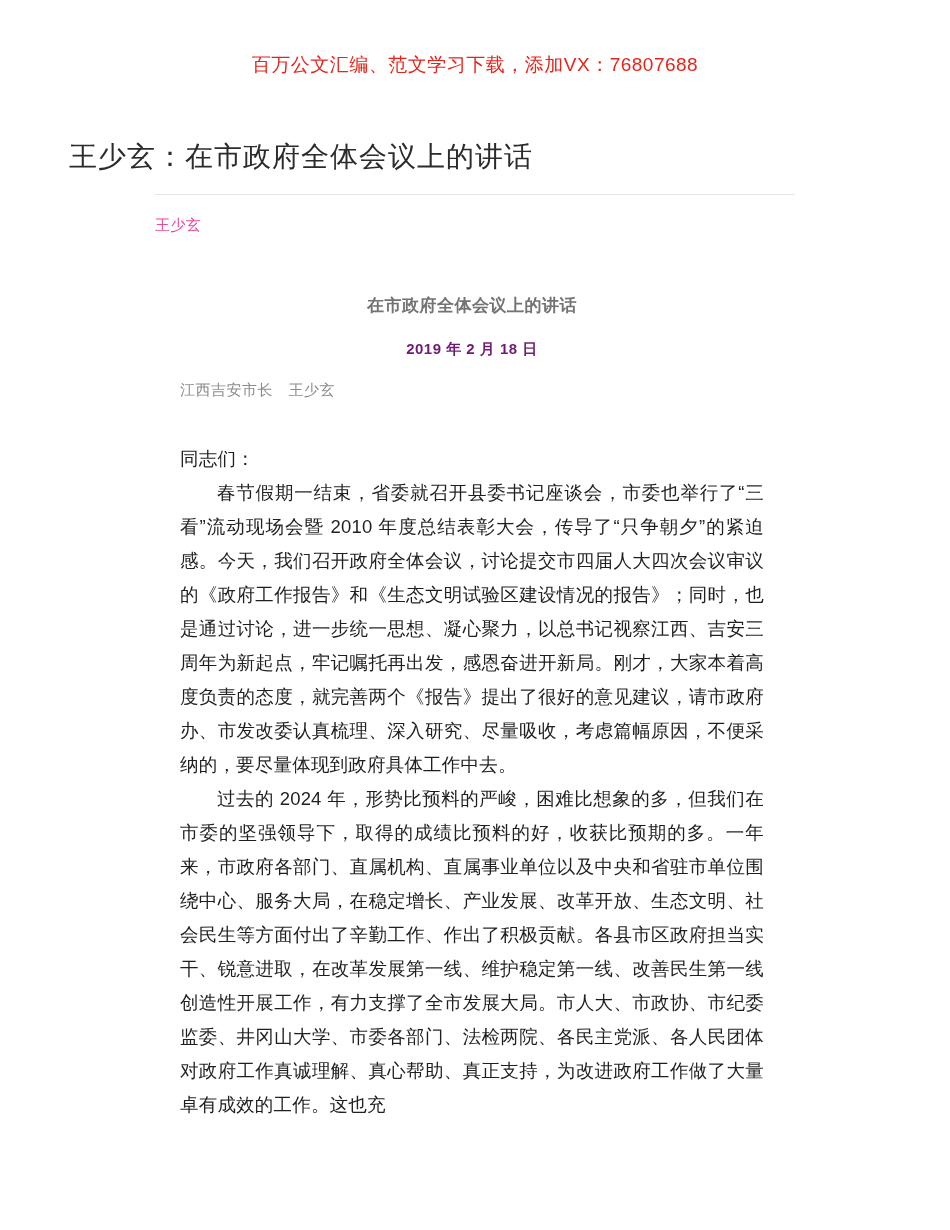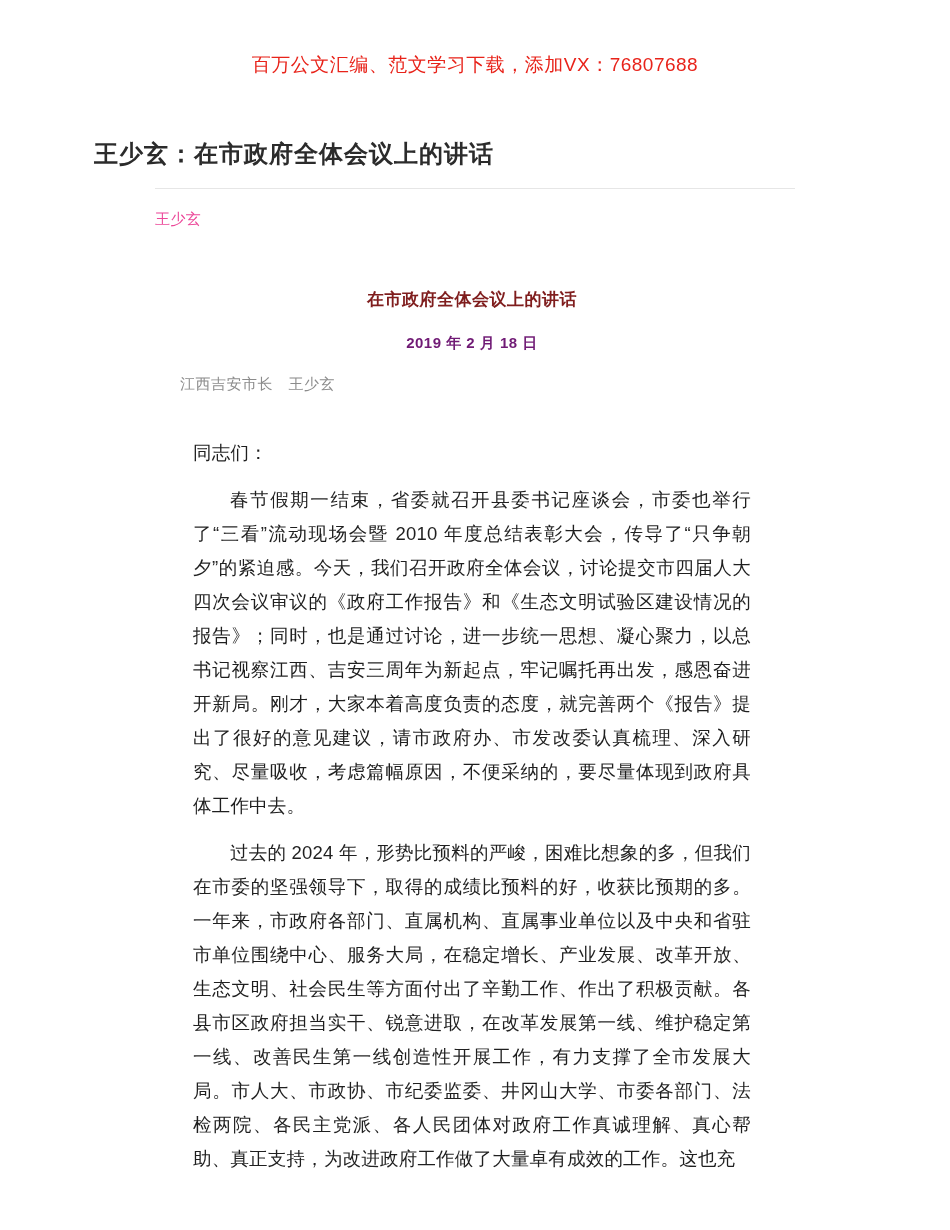--- a/index.html
+++ b/index.html
@@ -23,23 +23,23 @@
   .watermark {
     text-align: center;
     color: #e8231a;
     font-size: 19px;
     font-family: "Liberation Sans", sans-serif;
     letter-spacing: 0.5px;
     padding-top: 52px;
   }
   .doc-title {
     margin: 60px 0 0 0;
-    padding: 0 155px 18px 94px;
-    font-size: 24px;
-    font-weight: bold;
+    padding: 0 155px 18px 69px;
+    font-size: 28px;
+    font-weight: normal;
     color: #2b2b2b;
     letter-spacing: 1px;
   }
   .title-rule {
     margin: 0 155px;
     border-bottom: 1px solid #e6e6e6;
     height: 0;
   }
   .meta {
     padding: 18px 155px 0 155px;
@@ -47,21 +47,21 @@
     font-size: 15px;
     line-height: 23px;
   }
   .meta div { letter-spacing: 0.4px; }
 
   .content {
     padding: 0 186px 0 180px;
   }
   .art-title {
     text-align: center;
-    color: #7f1d1d;
+    color: #737373;
     font-weight: bold;
     font-size: 17px;
     margin-top: 58px;
     letter-spacing: 0.5px;
   }
   .art-date {
     text-align: center;
     color: #701a75;
     font-weight: bold;
     font-size: 15px;
@@ -77,21 +77,21 @@
   }
   .body-text {
     margin-top: 42px;
     font-size: 18.5px;
     line-height: 34px;
     color: #1f1f1f;
     text-align: justify;
     letter-spacing: 0.2px;
   }
   .body-text p {
-    margin: 13px;
+    margin: 0;
   }
   .body-text p.indent {
     text-indent: 2em;
   }
 </style>
 </head>
 <body>
 
 <div class="page">
 

